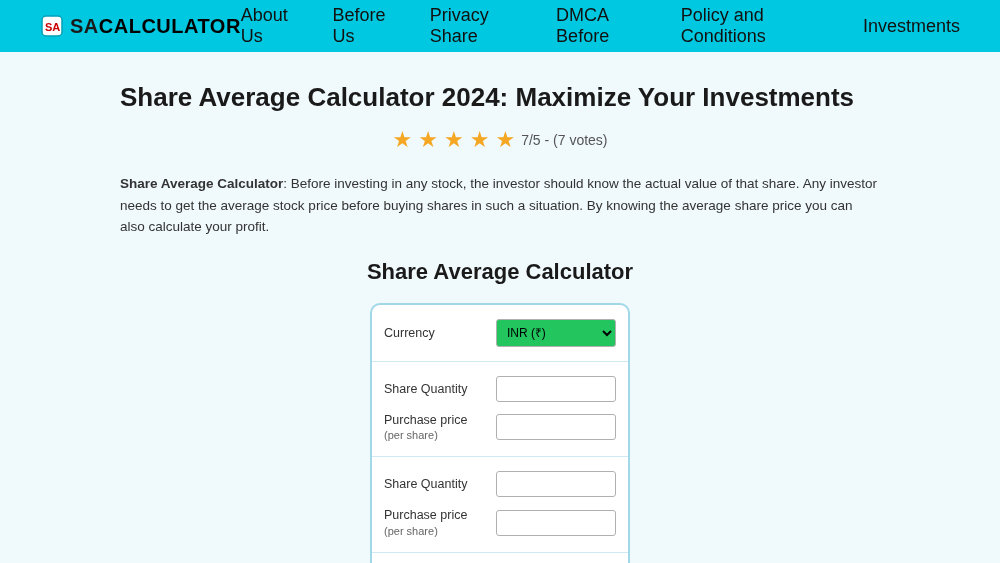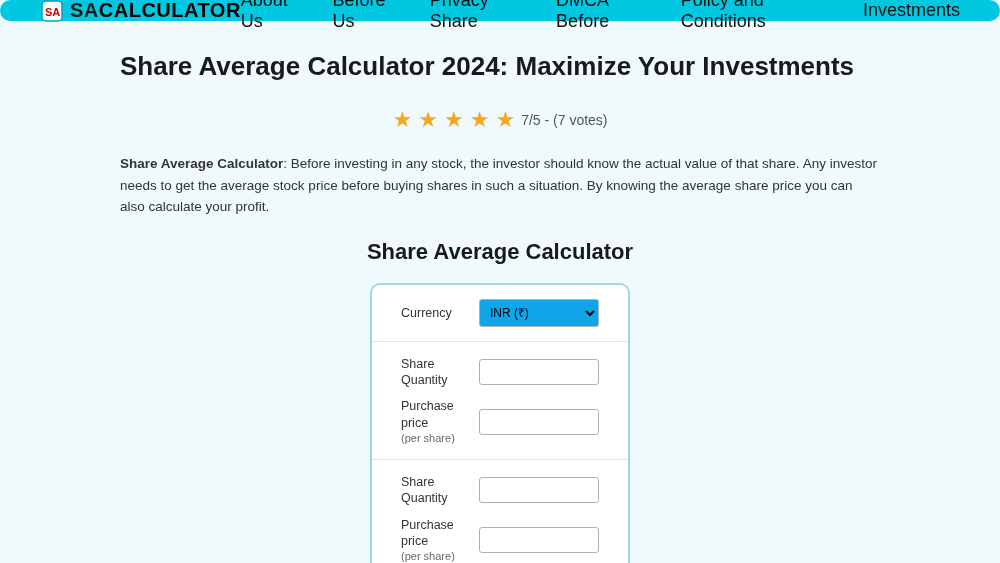--- a/index.html
+++ b/index.html
@@ -5,22 +5,21 @@
     * { margin: 0; padding: 0; box-sizing: border-box; }
     body { font-family: Arial, sans-serif; background: #f0f9fc; font-size: 14px; color: #333; }
 
     
     .header {
       background: #00c8e0;
       display: flex;
       align-items: center;
       justify-content: space-between;
       padding: 0 40px;
-      height: 21px;
-      border-radius: 18px;
+      height: 52px;
     }
     .logo-area {
       display: flex;
       align-items: center;
       gap: 6px;
     }
     .logo-icon {
       width: 24px;
       height: 24px;
     }
@@ -48,21 +47,21 @@
     .main {
       max-width: 800px;
       margin: 0 auto;
       padding: 30px 20px;
     }
 
     .page-title {
       font-size: 26px;
       font-weight: bold;
       color: #1a1a1a;
-      margin-bottom: 25px;
+      margin-bottom: 14px;
     }
 
     .stars-row {
       display: flex;
       align-items: center;
       gap: 6px;
       margin-bottom: 20px;
       justify-content: center;
     }
     .star {
@@ -97,21 +96,21 @@
       border: 2px solid #a0d8e8;
       border-radius: 10px;
       background: #fff;
       padding: 0;
       max-width: 260px;
       margin: 0 auto;
       overflow: hidden;
     }
 
     .calc-section {
-      padding: 14px 29px;
+      padding: 14px 12px;
       border-bottom: 1px solid #d0eaf5;
     }
     .calc-section:last-child {
       border-bottom: none;
     }
 
     .field-row {
       display: flex;
       align-items: center;
       justify-content: space-between;
@@ -139,21 +138,21 @@
       font-size: 12px;
       outline: none;
     }
     .currency-select {
       width: 120px;
       height: 28px;
       border: 1px solid #b0b0b0;
       border-radius: 3px;
       padding: 2px 6px;
       font-size: 12px;
-      background: #0ea5e9;
+      background: #22c55e;
       outline: none;
       cursor: pointer;
     }
   </style>
 </head>
 <body>
 
 <header class="header">
   <div class="logo-area">
     <svg class="logo-icon" viewBox="0 0 24 24" xmlns="http://www.w3.org/2000/svg">

